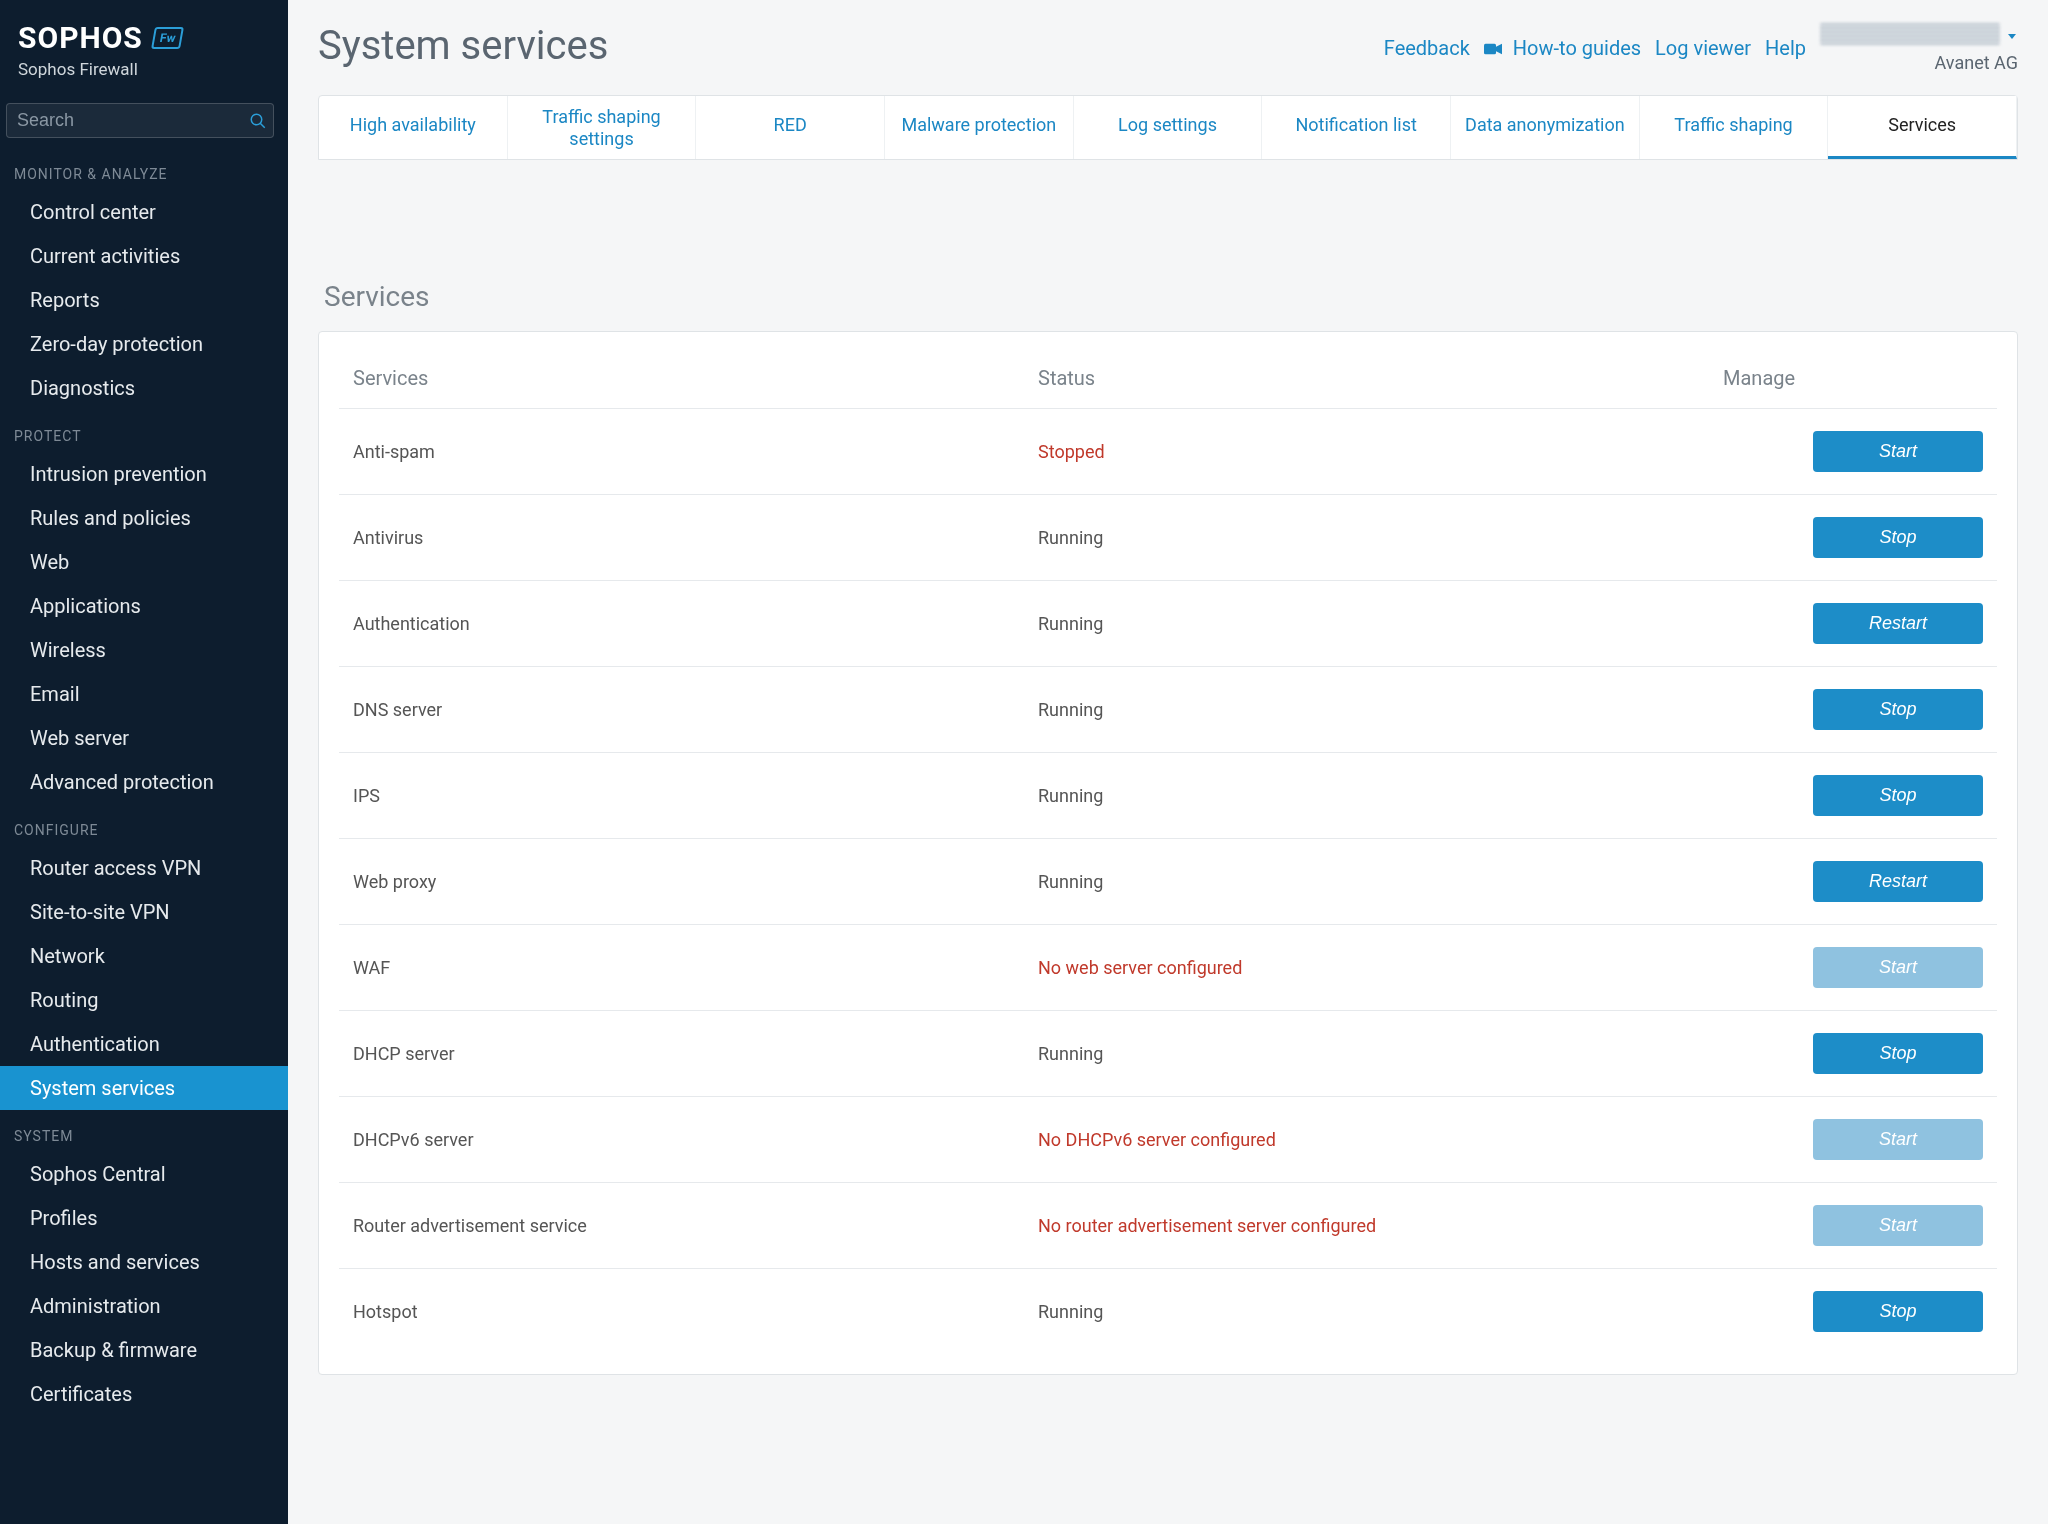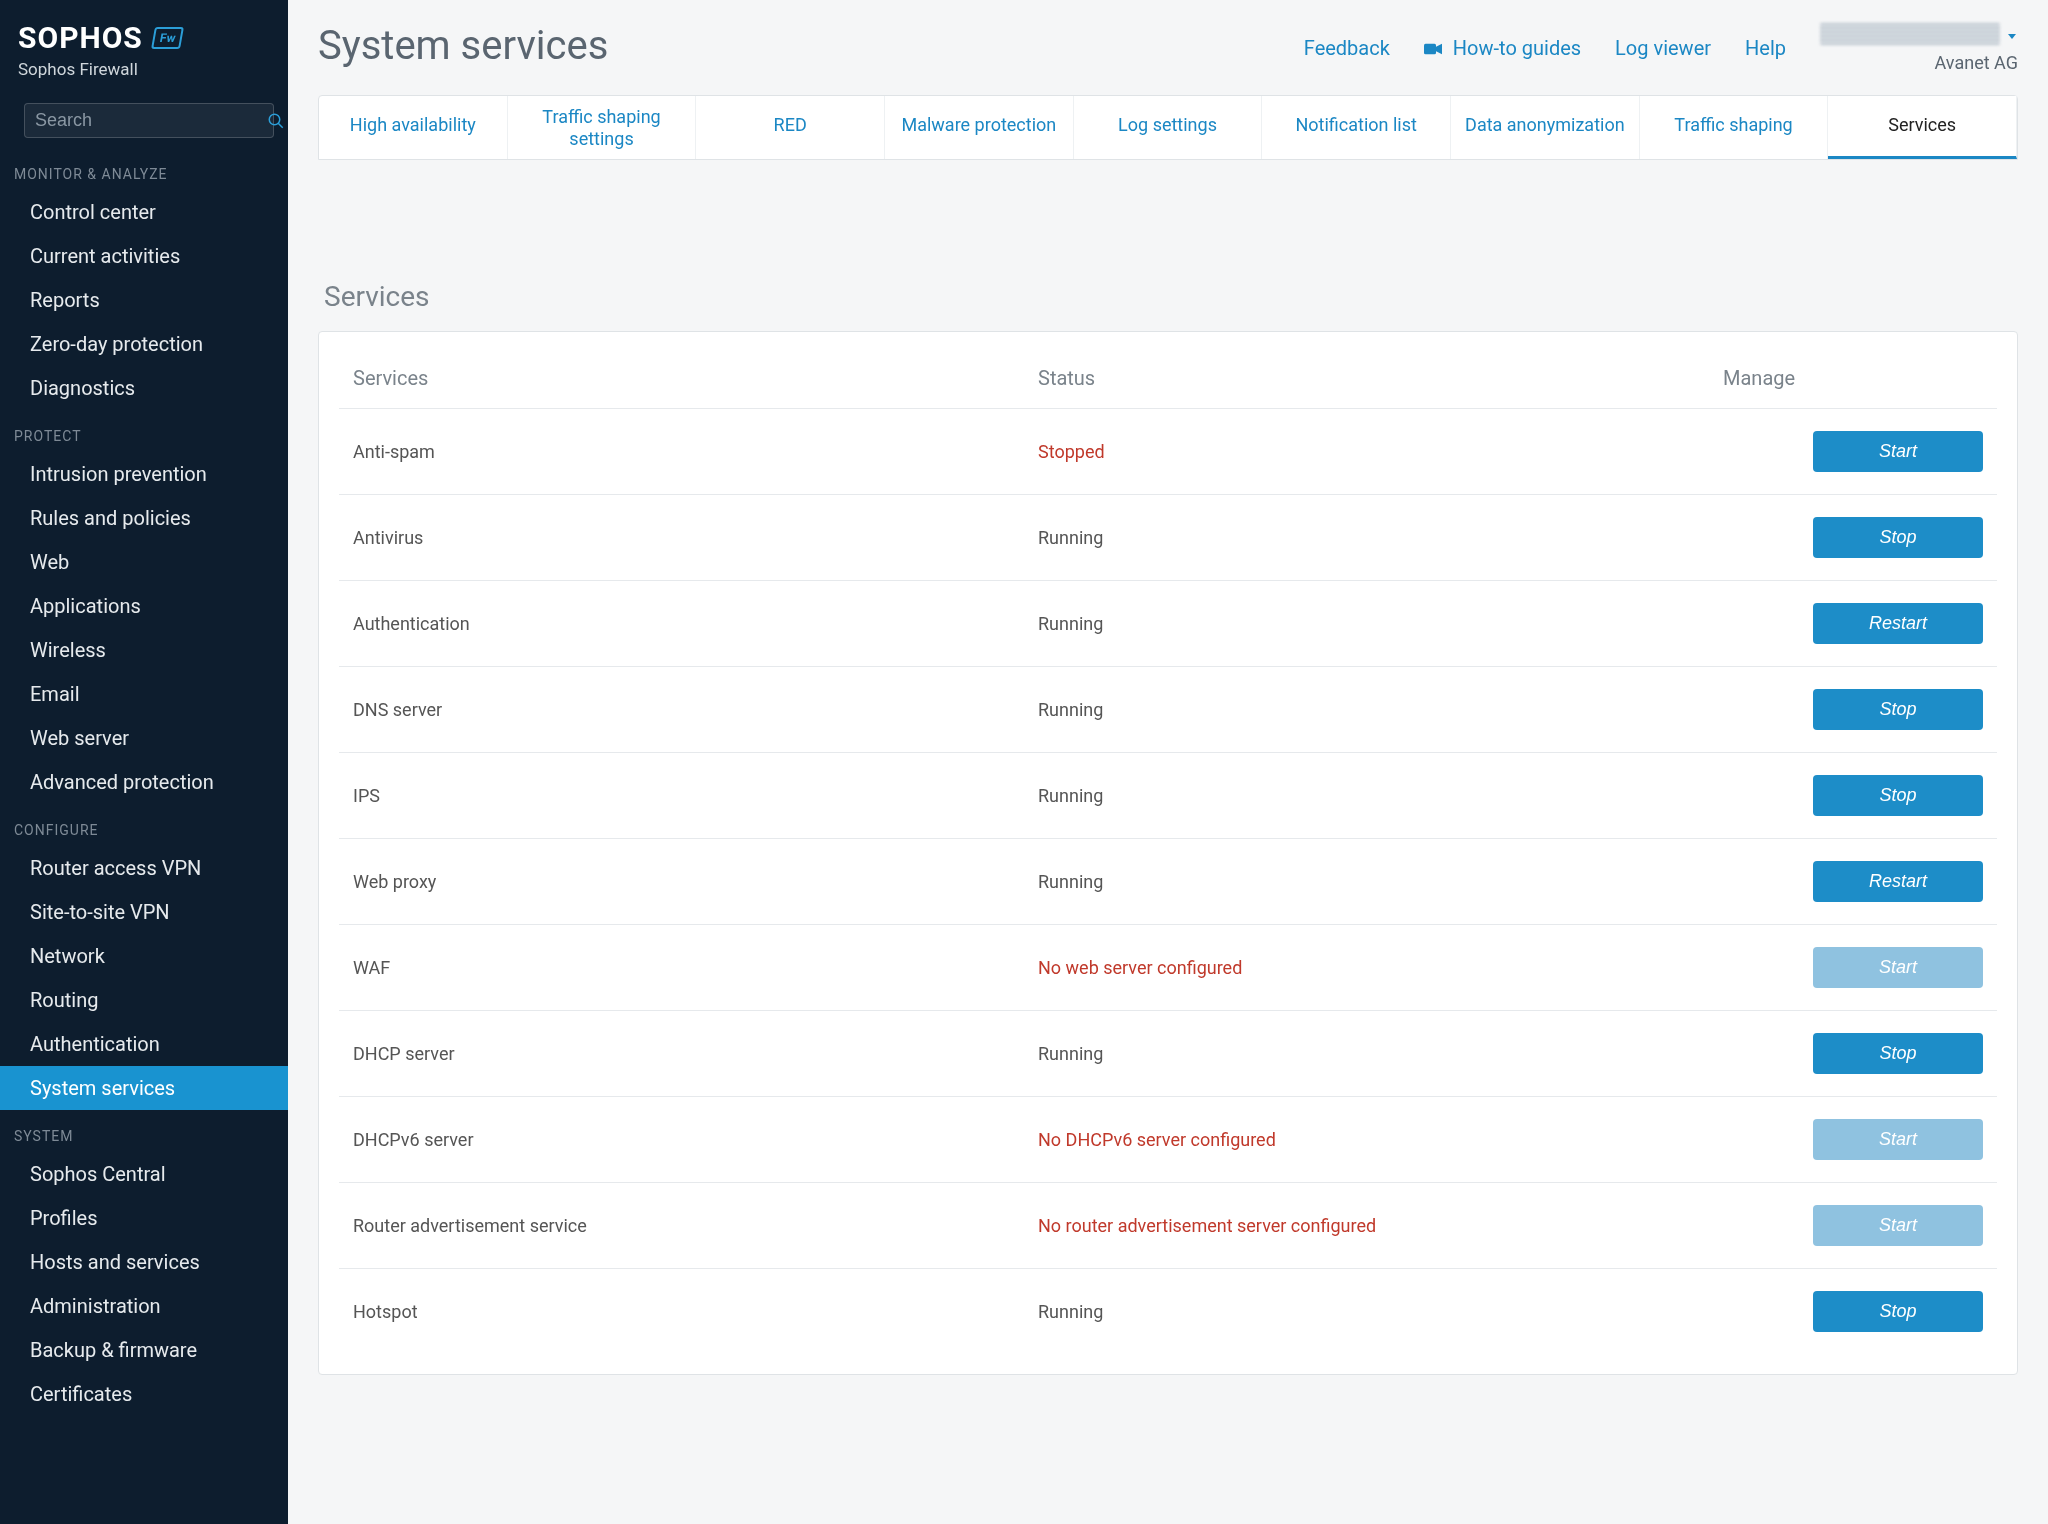--- a/index.html
+++ b/index.html
@@ -270,21 +270,21 @@
   font-weight:700;
   padding:2px 5px;
   border-radius:3px;
   transform: skew(-10deg);
 }
 .brand-sub {
   font-size: 17px;
   color: #cfd6db;
   margin-top:4px;
 }
-.search-wrap { padding: 14px 14px 10px 24px; }
+.search-wrap { padding: 14px 14px 10px 6px; }
 .search-box {
   display:flex; align-items:center;
   background: rgba(255,255,255,0.06);
   border:1px solid rgba(255,255,255,0.18);
   border-radius:4px;
   padding:6px 10px;
 }
 .search-box input {
   flex:1; background:transparent; border:none; outline:none;
   color:#cfd6db; font-size:18px;
@@ -300,21 +300,21 @@
   font-size:20px; color:#e6eaed; cursor:pointer;
 }
 .nav-item.active { background:#1993d0; color:#fff; }
 .main {
   flex:1; background:#f5f6f7; display:flex; flex-direction:column;
 }
 .topbar {
   display:flex; align-items:flex-start; padding:22px 30px 10px 30px;
 }
 .page-title { font-size:40px; color:#5a6570; font-weight:400;}
-.top-links { margin-left:auto; display:flex; gap:34px; align-items:center; font-size:20px; color:#1b87c4;}
+.top-links { margin-left:auto; display:flex; gap:14px; align-items:center; font-size:20px; color:#1b87c4;}
 .top-links .link { cursor:pointer; }
 .top-links .help-drop { color:#1b87c4; }
 .top-right-col { display:flex; flex-direction:column; align-items:flex-end; gap:6px;}
 .smudge {
   width:180px; height:22px;
   background: repeating-linear-gradient(0deg,#b9c3cc 0 2px,#e2e7eb 2px 4px);
   filter: blur(1.5px);
   border-radius:2px;
 }
 .org { font-size:18px; color:#5a6570;}

